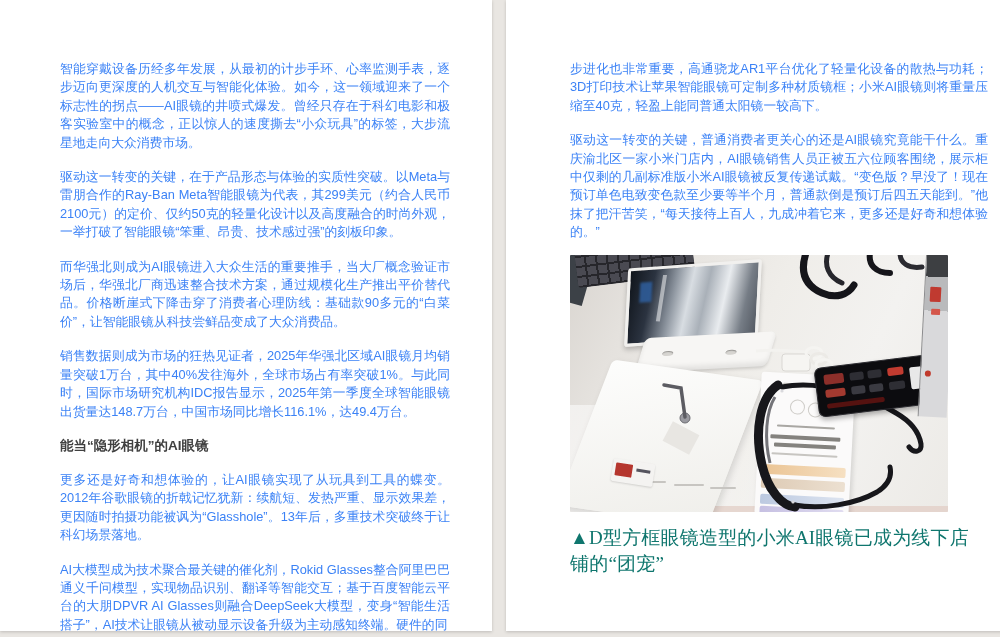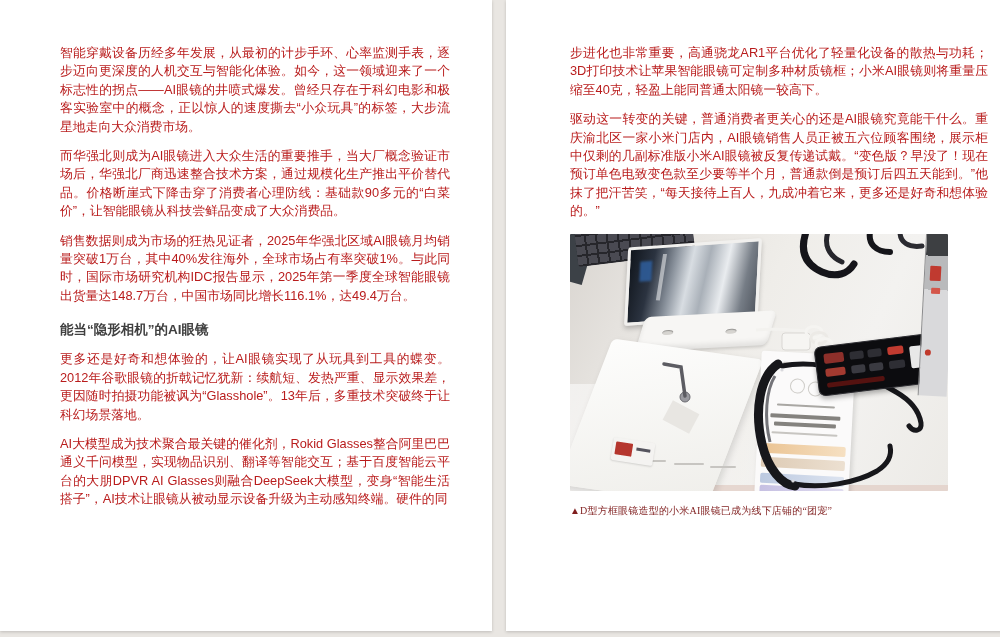--- a/index.html
+++ b/index.html
@@ -10,22 +10,22 @@
   }
   .viewer{position:relative;width:1000px;height:637px;}
   .page{
     position:absolute;top:0;height:631px;background:#ffffff;
     box-shadow:0 1px 3px rgba(0,0,0,.18);
     box-sizing:border-box;
   }
   .page-left{left:0;width:492px;padding:44px 42px 0 60px;}
   .page-right{left:506px;width:520px;padding:44px 38px 0 64px;}
   .para{
-    margin:0 0 11px 0;
-    font-size:12.8px;line-height:18.4px;color:#b91c1c;
+    margin:16px 0 11px 0;
+    font-size:12.8px;line-height:18.4px;color:#3b82f6;
     text-align:justify;
   }
   .heading{
     margin:15px 0 11px 0;
     font-size:13.5px;line-height:19px;font-weight:bold;color:#404040;
   }
   
   .photo{
     position:relative;width:378px;height:257px;margin-top:13px;
     overflow:hidden;border-radius:1px;
@@ -95,30 +95,31 @@
     border-left:1px solid #8c8c8e;
   }
   .shelf-red1{left:5px;top:38px;width:11px;height:15px;background:#c03a30;border-radius:1px;}
   .shelf-red2{left:7px;top:60px;width:9px;height:6px;background:#d4564a;border-radius:1px;}
   .shelf-dot{left:4px;top:122px;width:6px;height:6px;background:#c0392b;border-radius:50%;}
   .photo-svg{left:0;top:0;width:378px;height:257px;}
   
   .caption{
     margin-top:13px;
     font-family:"Liberation Serif","DejaVu Serif",serif;
-    font-size:10px;color:#7f1d1d;letter-spacing:.2px;
+    font-size:19px;color:#0f766e;letter-spacing:.2px;
   }
 </style>
 </head>
 <body>
 
 <div class="viewer">
 
   <div class="page page-left">
     <p class="para">智能穿戴设备历经多年发展，从最初的计步手环、心率监测手表，逐步迈向更深度的人机交互与智能化体验。如今，这一领域迎来了一个标志性的拐点——AI眼镜的井喷式爆发。曾经只存在于科幻电影和极客实验室中的概念，正以惊人的速度撕去“小众玩具”的标签，大步流星地走向大众消费市场。</p>
+    <p class="para">驱动这一转变的关键，在于产品形态与体验的实质性突破。以Meta与雷朋合作的Ray-Ban Meta智能眼镜为代表，其299美元（约合人民币2100元）的定价、仅约50克的轻量化设计以及高度融合的时尚外观，一举打破了智能眼镜“笨重、昂贵、技术感过强”的刻板印象。</p>
     <p class="para">而华强北则成为AI眼镜进入大众生活的重要推手，当大厂概念验证市场后，华强北厂商迅速整合技术方案，通过规模化生产推出平价替代品。价格断崖式下降击穿了消费者心理防线：基础款90多元的“白菜价”，让智能眼镜从科技尝鲜品变成了大众消费品。</p>
     <p class="para">销售数据则成为市场的狂热见证者，2025年华强北区域AI眼镜月均销量突破1万台，其中40%发往海外，全球市场占有率突破1%。与此同时，国际市场研究机构IDC报告显示，2025年第一季度全球智能眼镜出货量达148.7万台，中国市场同比增长116.1%，达49.4万台。</p>
     <h2 class="heading">能当“隐形相机”的AI眼镜</h2>
     <p class="para">更多还是好奇和想体验的，让AI眼镜实现了从玩具到工具的蝶变。2012年谷歌眼镜的折戟记忆犹新：续航短、发热严重、显示效果差，更因随时拍摄功能被讽为“Glasshole”。13年后，多重技术突破终于让科幻场景落地。</p>
     <p class="para">AI大模型成为技术聚合最关键的催化剂，Rokid Glasses整合阿里巴巴通义千问模型，实现物品识别、翻译等智能交互；基于百度智能云平台的大朋DPVR AI Glasses则融合DeepSeek大模型，变身“智能生活搭子”，AI技术让眼镜从被动显示设备升级为主动感知终端。硬件的同</p>
   </div>
 
   <div class="page page-right">
     <p class="para">步进化也非常重要，高通骁龙AR1平台优化了轻量化设备的散热与功耗；3D打印技术让苹果智能眼镜可定制多种材质镜框；小米AI眼镜则将重量压缩至40克，轻盈上能同普通太阳镜一较高下。</p>
     <p class="para">驱动这一转变的关键，普通消费者更关心的还是AI眼镜究竟能干什么。重庆渝北区一家小米门店内，AI眼镜销售人员正被五六位顾客围绕，展示柜中仅剩的几副标准版小米AI眼镜被反复传递试戴。“变色版？早没了！现在预订单色电致变色款至少要等半个月，普通款倒是预订后四五天能到。”他抹了把汗苦笑，“每天接待上百人，九成冲着它来，更多还是好奇和想体验的。”</p>

